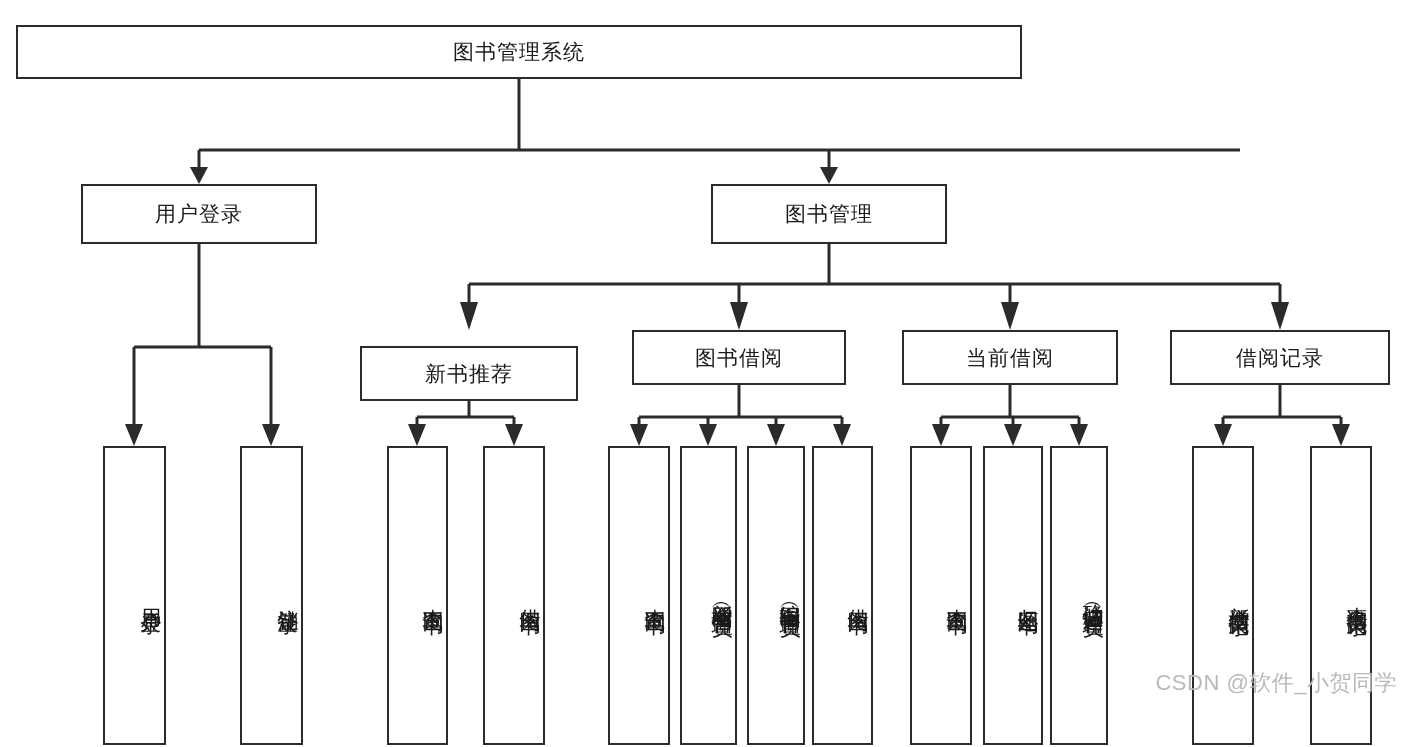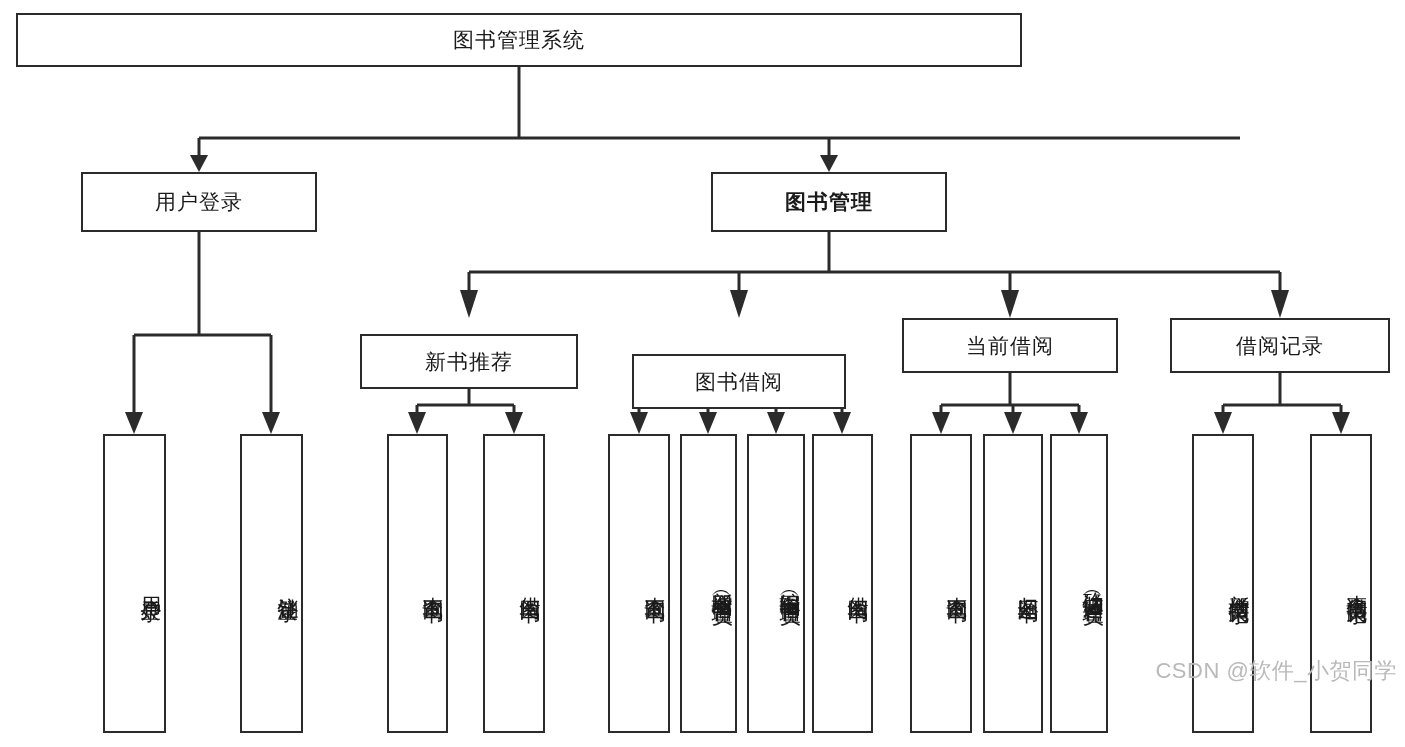--- a/index.html
+++ b/index.html
@@ -1,18 +1,18 @@
 <!DOCTYPE html>
 <html><head>
 <meta charset="utf-8">
 <style>
   html,body{margin:0;padding:0;background:#ffffff;}
   body{width:1405px;height:747px;position:relative;overflow:hidden;
        font-family:"Liberation Sans","DejaVu Sans",sans-serif;}
-  #canvas{position:absolute;left:0;top:0;width:1405px;height:692px;}
+  #canvas{position:absolute;left:0;top:12px;width:1405px;height:692px;}
   .node{position:absolute;box-sizing:border-box;background:#ffffff;
         border:2.5px solid #2b2b2b;display:flex;align-items:center;
         justify-content:center;color:#1a1a1a;}
   .node.h{font-size:21px;letter-spacing:1px;}
   .leaf{writing-mode:vertical-rl;text-orientation:upright;
         font-size:21px;line-height:1.28;letter-spacing:2px;
         padding:10px 0;align-items:flex-start;justify-content:center;}
   .leaf .vtext{writing-mode:vertical-rl;text-orientation:upright;
         display:block;white-space:nowrap;}
   svg.links{position:absolute;left:0;top:0;width:1405px;height:747px;
@@ -93,28 +93,28 @@
     </g>
   </svg>
 
   <div class="node h" style="left:16px;top:13px;width:1006px;height:54px;">
     <span>图书管理系统</span>
   </div>
 
   <div class="node h" style="left:81px;top:172px;width:236px;height:60px;">
     <span>用户登录</span>
   </div>
-  <div class="node h" style="left:711px;top:172px;width:236px;height:60px;font-weight:bold;">
+  <div class="node h" style="left:711px;top:172px;width:236px;height:60px;">
     <span>图书管理</span>
   </div>
 
   <div class="node h" style="left:360px;top:318px;width:218px;height:55px;margin-top:16px;">
     <span>新书推荐</span>
   </div>
-  <div class="node h" style="left:632px;top:318px;width:214px;height:55px;margin-top:36px;">
+  <div class="node h" style="left:632px;top:318px;width:214px;height:55px;">
     <span>图书借阅</span>
   </div>
   <div class="node h" style="left:1170px;top:318px;width:220px;height:55px;">
     <span>借阅记录</span>
   </div>
   <div class="node h" style="left:902px;top:318px;width:216px;height:55px;">
     <span>当前借阅</span>
   </div>
 
   <div class="node leaf" style="left:103px;top:434px;width:63px;height:299px;">

